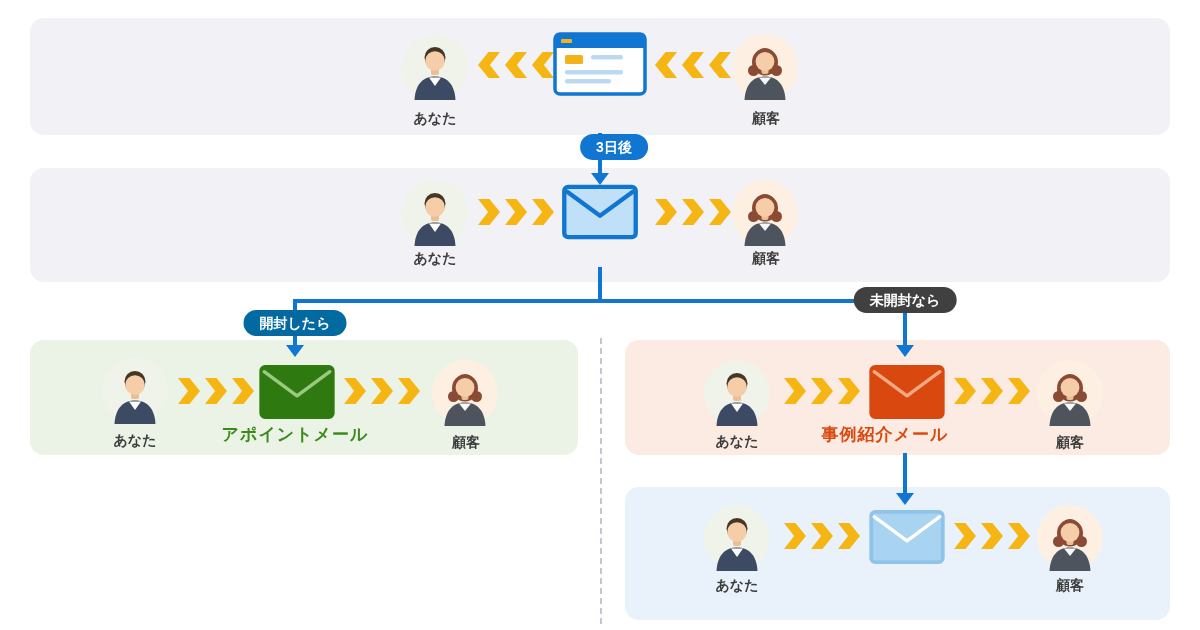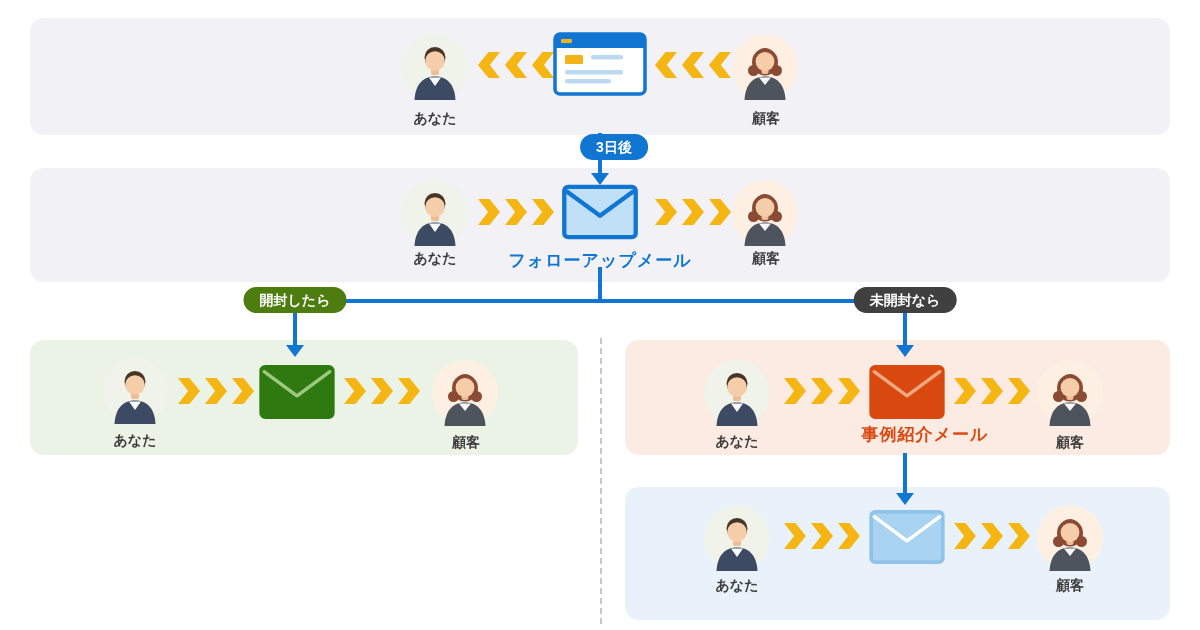--- a/index.html
+++ b/index.html
@@ -17,21 +17,21 @@
   .arrow-down { position:absolute; width:0; height:0;
     border-left:9px solid transparent; border-right:9px solid transparent;
     border-top:12px solid #1176d2; z-index:2; }
 
   .dashed-sep { position:absolute; width:0; border-left:2px dashed #c6c6d2; z-index:1; }
 
   .badge { position:absolute; transform:translateX(-50%);
     color:#ffffff; font-weight:700; font-size:14px; line-height:20px;
     padding:3px 16px; border-radius:15px; white-space:nowrap; z-index:6; }
   .badge-blue   { background:#1176d2; }
-  .badge-green  { background:#4d7c0f; }
+  .badge-green  { background:#0369a1;margin-top:23px; }
   .badge-orange { background:#404040; }
 
   .avatar { position:absolute; width:66px; height:66px; z-index:3; }
   .avatar svg { width:100%; height:100%; display:block; }
 
   .chevrons { position:absolute; display:flex; gap:5px; z-index:3; }
   .chev { width:22px; height:26px; background:#f5b513;
     clip-path:polygon(0 0,52% 0,100% 50%,52% 100%,0 100%,46% 50%); }
   .flip { transform:scaleX(-1); }
 
@@ -161,21 +161,20 @@
     <div class="chev"></div>
       <div class="chev"></div>
       <div class="chev"></div>
   </div>
   <div class="avatar" style="left:732px;top:180px">
       <svg viewBox="0 0 66 66">
         <use href="#sym-woman"></use>
       </svg>
     </div>
   <div class="role-label" style="left:435px;top:250px">あなた</div>
-  <div class="step-title t-blue" style="left:600px;top:249px">フォローアップメール</div>
   <div class="role-label" style="left:766px;top:250px">顧客</div>
 
   <div class="avatar" style="left:102px;top:358px">
       <svg viewBox="0 0 66 66">
         <use href="#sym-man"></use>
       </svg>
     </div>
   <div class="chevrons" style="left:178px;top:378px">
     <div class="chev"></div>
       <div class="chev"></div>
@@ -189,20 +188,21 @@
     <div class="chev"></div>
       <div class="chev"></div>
       <div class="chev"></div>
   </div>
   <div class="avatar" style="left:432px;top:360px">
       <svg viewBox="0 0 66 66">
         <use href="#sym-woman"></use>
       </svg>
     </div>
   <div class="role-label" style="left:135px;top:432px">あなた</div>
+  <div class="step-title t-green" style="left:295px;top:423px">アポイントメール</div>
   <div class="role-label" style="left:466px;top:434px">顧客</div>
 
   <div class="avatar" style="left:704px;top:360px">
       <svg viewBox="0 0 66 66">
         <use href="#sym-man"></use>
       </svg>
     </div>
   <div class="chevrons" style="left:784px;top:378px">
     <div class="chev"></div>
       <div class="chev"></div>
@@ -216,21 +216,21 @@
     <div class="chev"></div>
       <div class="chev"></div>
       <div class="chev"></div>
   </div>
   <div class="avatar" style="left:1037px;top:360px">
       <svg viewBox="0 0 66 66">
         <use href="#sym-woman"></use>
       </svg>
     </div>
   <div class="role-label" style="left:737px;top:433px">あなた</div>
-  <div class="step-title t-orange" style="left:925px;top:423px">事例紹介メール</div>
+  <div class="step-title t-orange" style="left:885px;top:423px">事例紹介メール</div>
   <div class="role-label" style="left:1070px;top:434px">顧客</div>
 
   <div class="avatar" style="left:704px;top:505px">
       <svg viewBox="0 0 66 66">
         <use href="#sym-man"></use>
       </svg>
     </div>
   <div class="chevrons" style="left:784px;top:523px">
     <div class="chev"></div>
       <div class="chev"></div>

